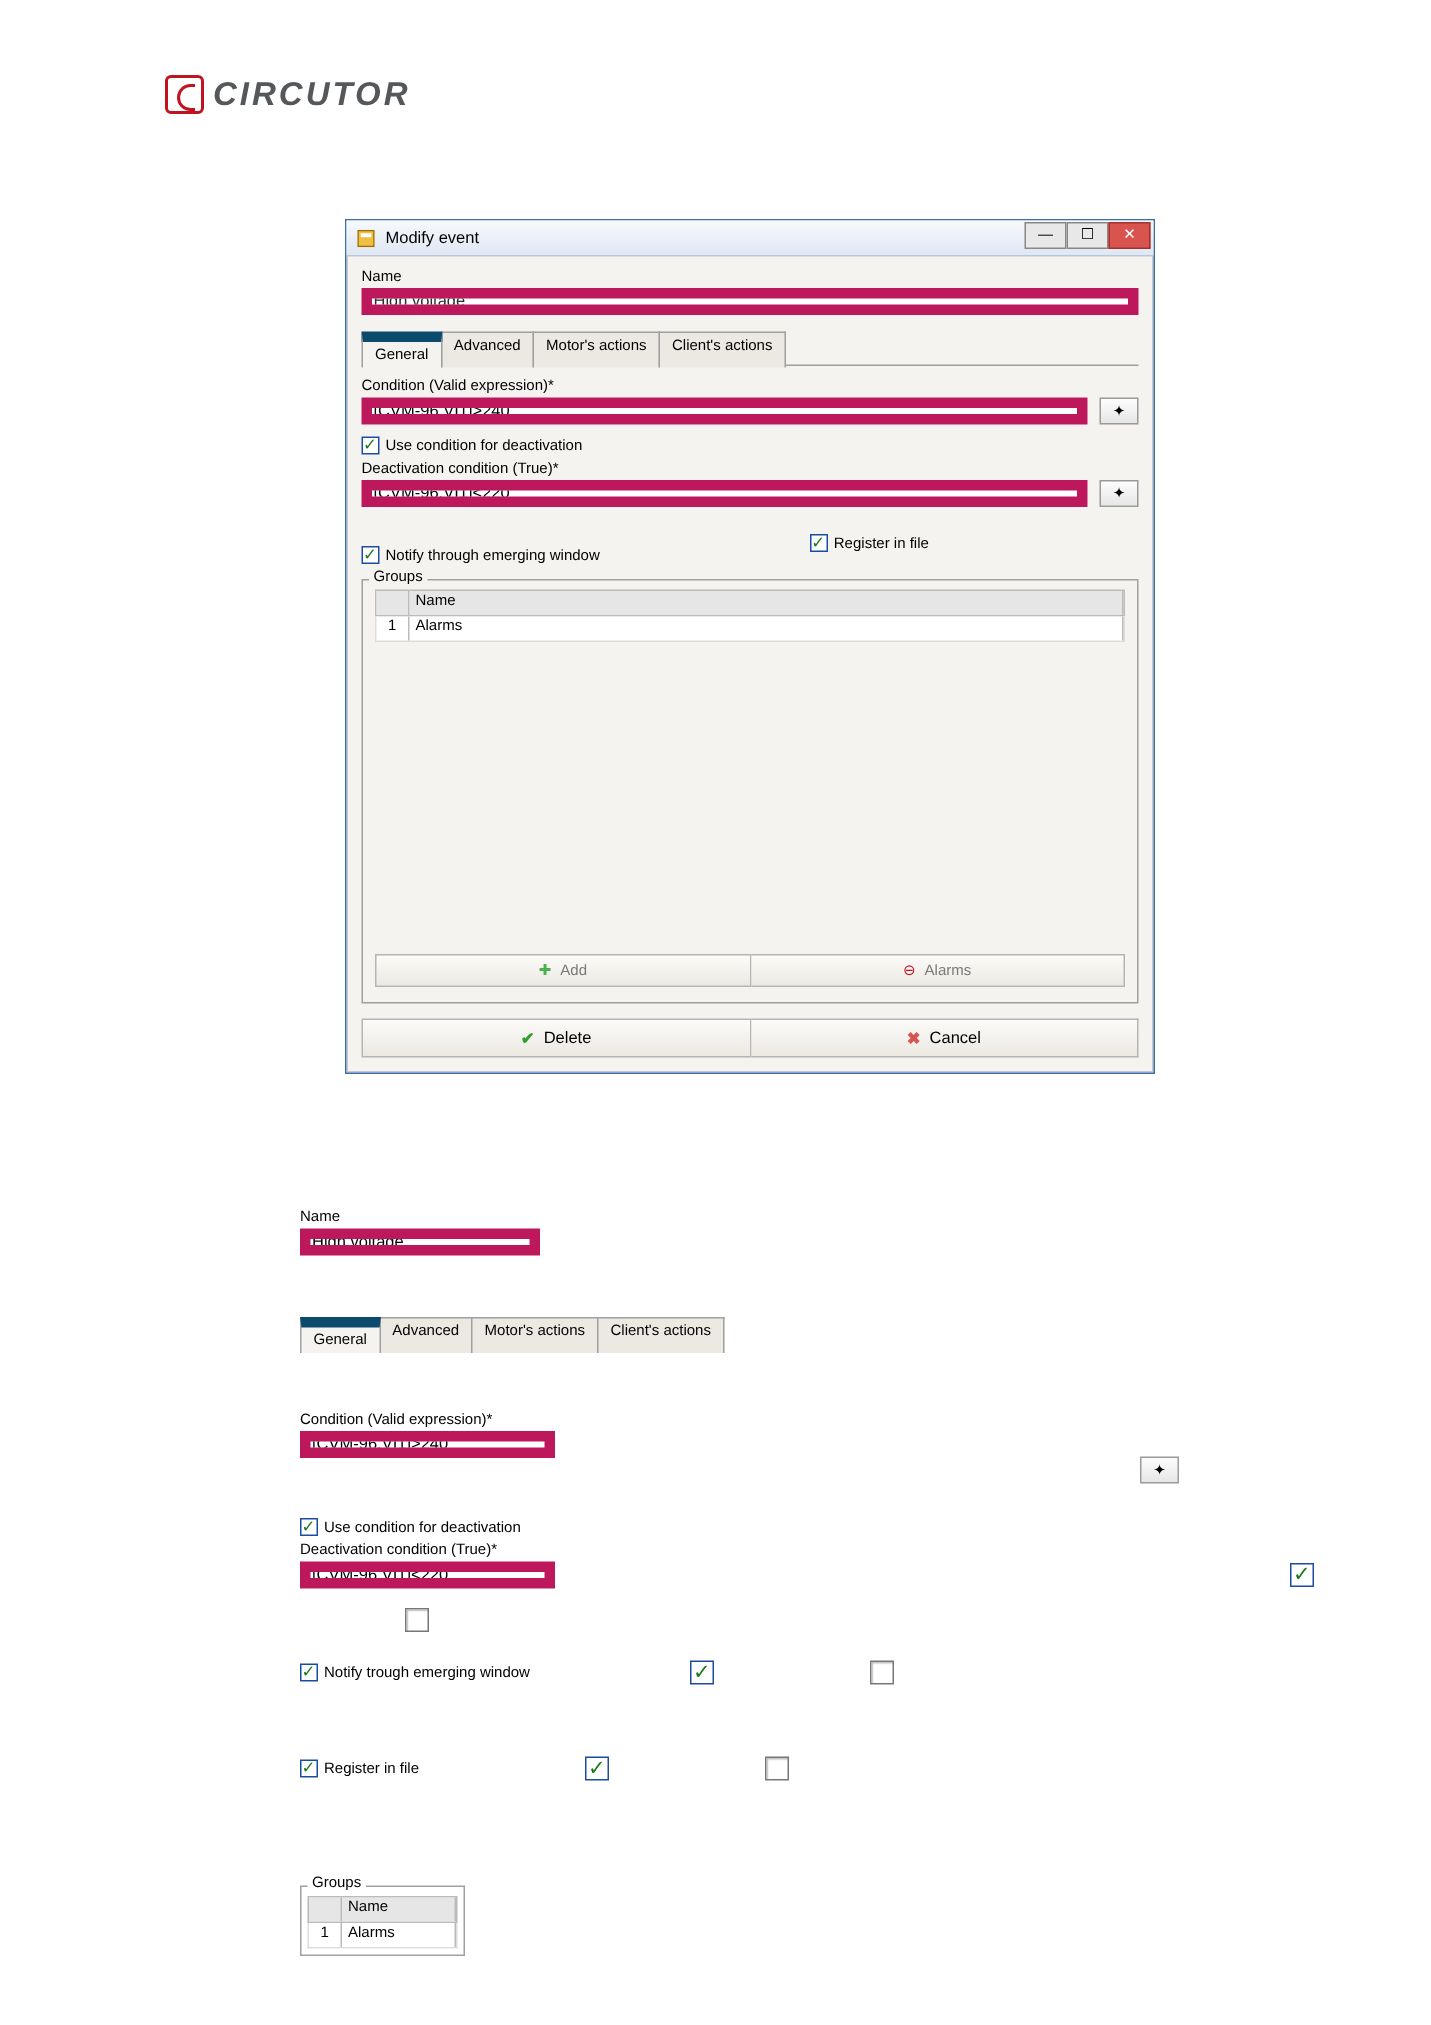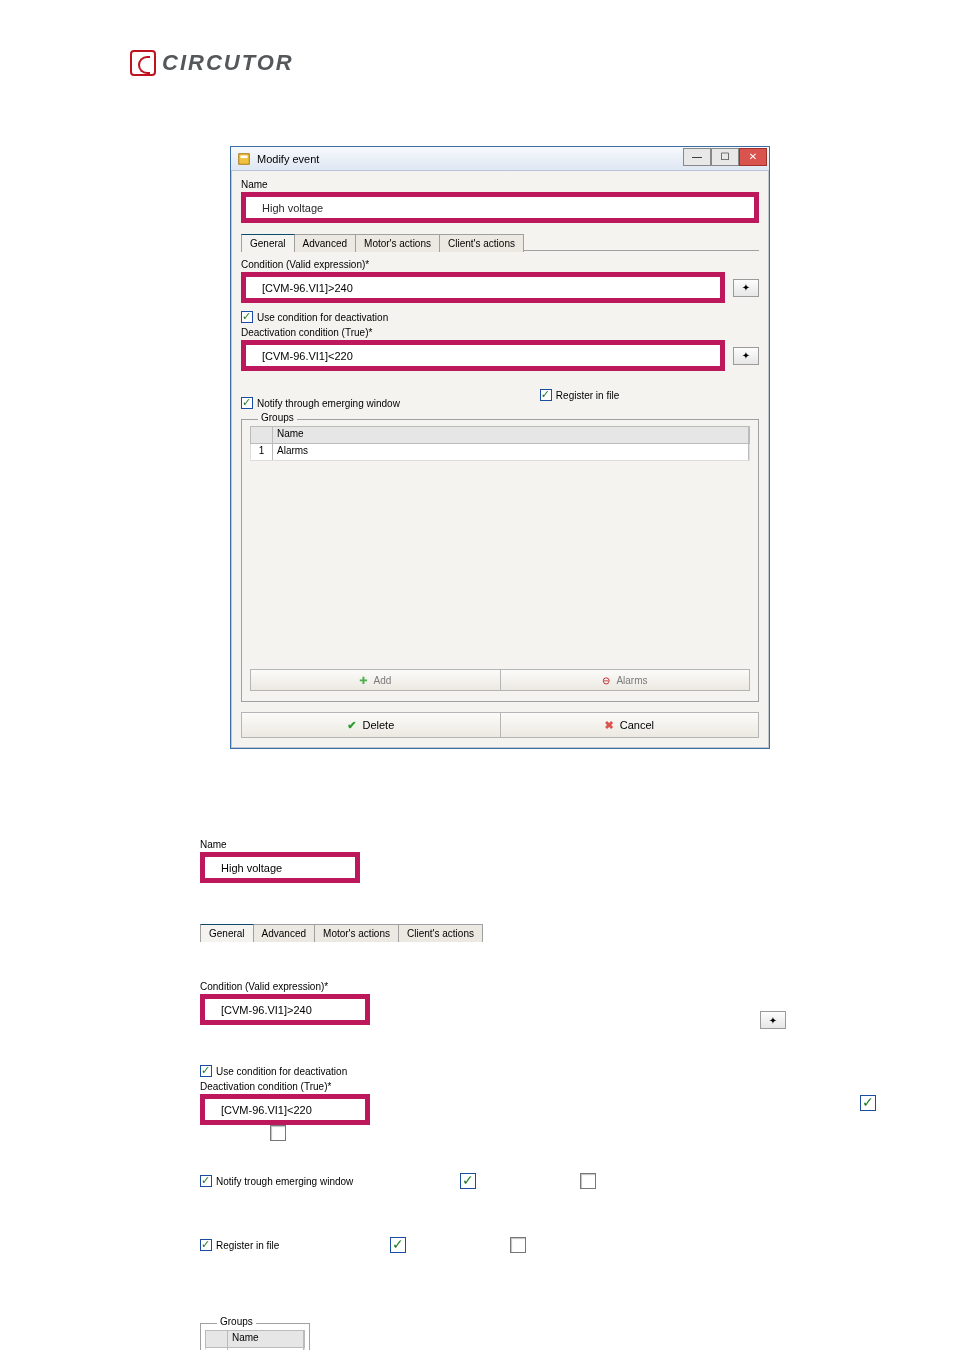--- a/index.html
+++ b/index.html
@@ -9,21 +9,21 @@
     height: 1350px;
     background: #fff;
     font-family: Tahoma, Arial, sans-serif;
     font-size: 11px;
     color: #000;
     position: relative;
   }
   .page { padding: 50px 60px 0 110px; }
 
   
-  .logo { display: flex; align-items: center; gap: 6px; margin-bottom: 70px; margin-left: 20px; }
+  .logo { display: flex; align-items: center; gap: 6px; margin-bottom: 70px; }
   .logo-mark {
     width: 26px; height: 26px; border: 2px solid #c0131f; border-radius: 4px;
     position: relative;
   }
   .logo-mark::after { content:""; position:absolute; left:6px; top:4px; width:10px; height:14px; border:2px solid #c0131f; border-right:none; border-radius: 10px 0 0 10px; }
   .logo-text { font-size: 22px; letter-spacing: 2px; font-weight: 700; color: #55585a; font-style: italic; }
 
   
   .dialog {
     margin-left: 120px;
@@ -40,42 +40,42 @@
   }
   .titlebar .win-icons { position:absolute; right:2px; top:1px; display:flex; gap:0; }
   .win-btn { width:28px; height:18px; border:1px solid #888; background:#e8e8e8; font-size:10px; text-align:center; line-height:16px; }
   .win-btn.close { background:#d9534f; color:#fff; border-color:#a0322d; }
   .tb-icon { width:14px; height:14px; margin:0 6px 0 2px; }
   .tb-title { font-size: 11px; }
 
   .dialog-body { padding: 8px 10px 10px; }
   .label-small { font-size: 10px; display:block; margin-bottom:2px; }
   .text-input {
-    width:100%; height:31px; border:5px solid #be185d; background:#fff;
-    font: inherit; padding:1px 16px; color:#000;
+    width:100%; height:18px; border:7px solid #be185d; background:#fff;
+    font: inherit; padding:1px 1px; color:#000;
   }
   .readonly { color:#2a2a2a; }
 
   .tabstrip { margin-top:10px; display:flex; font-size:10px; }
   .tab { padding:3px 8px; border:1px solid #a0a0a0; border-bottom:none; background:#ece9e2; margin-right:-1px; position:relative; top:1px; }
-  .tab.active { background:#f4f3f0; border-top:1px solid #0c4a6e; z-index:2; }
+  .tab.active { background:#f4f3f0; border-top:7px solid #0c4a6e; z-index:2; }
   .tabstrip-line { border-top:1px solid #a0a0a0; margin-top:-1px; }
 
   .field-row { margin-top:8px; }
   .row-flex { display:flex; align-items:center; gap:8px; }
   .flex-fill { flex:1; }
   .wand-btn { width:26px; height:18px; border:1px solid #9a9a9a; background:linear-gradient(#fdfdfd,#e6e6e6); display:flex; align-items:center; justify-content:center; }
   .wand { font-size:10px; }
 
   .cb-row { display:flex; align-items:center; gap:4px; font-size:10px; margin-top:8px; }
   .chk { width:12px; height:12px; border:1px solid #1a4da1; background:#fff; position:relative; display:inline-block; flex:0 0 auto;}
   .chk.checked::after { content:"✓"; position:absolute; left:0; top:-2px; font-size:11px; color:#1a7a1a; }
 
   .groups-box { border:1px solid #a0a0a0; margin-top:10px; padding:6px 8px 10px; position:relative; }
-  .groups-legend { position:absolute; top:-8px; left:16px; background:#f4f3f0; padding:0 3px; font-size:10px; }
+  .groups-legend { position:absolute; top:-8px; left:4px; background:#f4f3f0; padding:0 3px; font-size:10px; }
   .grid-head { display:flex; background:#eee; border:1px solid #bbb; }
   .grid-head .rowcell { background:#e6e6e6; }
   .rowcell { border-right:1px solid #bbb; padding:1px 4px; font-size:10px; min-height:16px; }
   .rowcell.rn { width:22px; text-align:center; }
   .rowcell.name { flex:1; }
   .grid-row { display:flex; border:1px solid #ddd; border-top:none; background:#fff; }
 
   .groups-area { height:200px; background:#f4f3f0; }
   .btn-bar { display:flex; margin-top:8px; }
   .btn-bar .btn-half { flex:1; height:22px; border:1px solid #b5b5b5; background:linear-gradient(#fbfbf9,#ece9e2); display:flex; align-items:center; justify-content:center; gap:6px; font-size:10px; color:#7a7a7a; }

